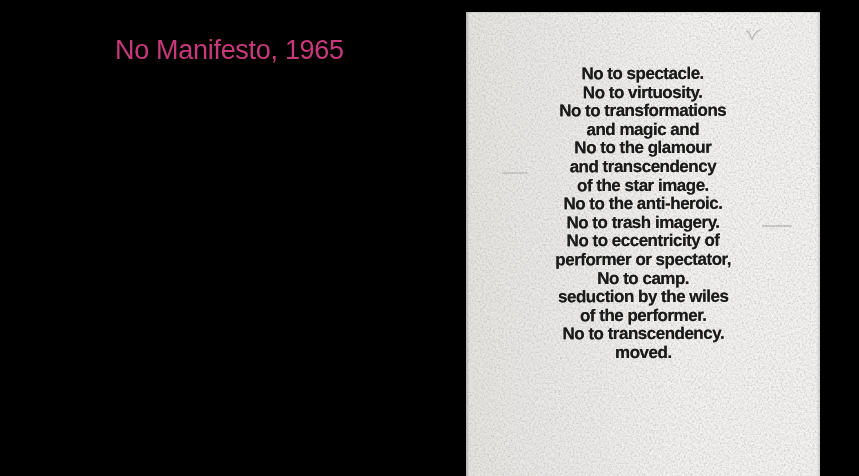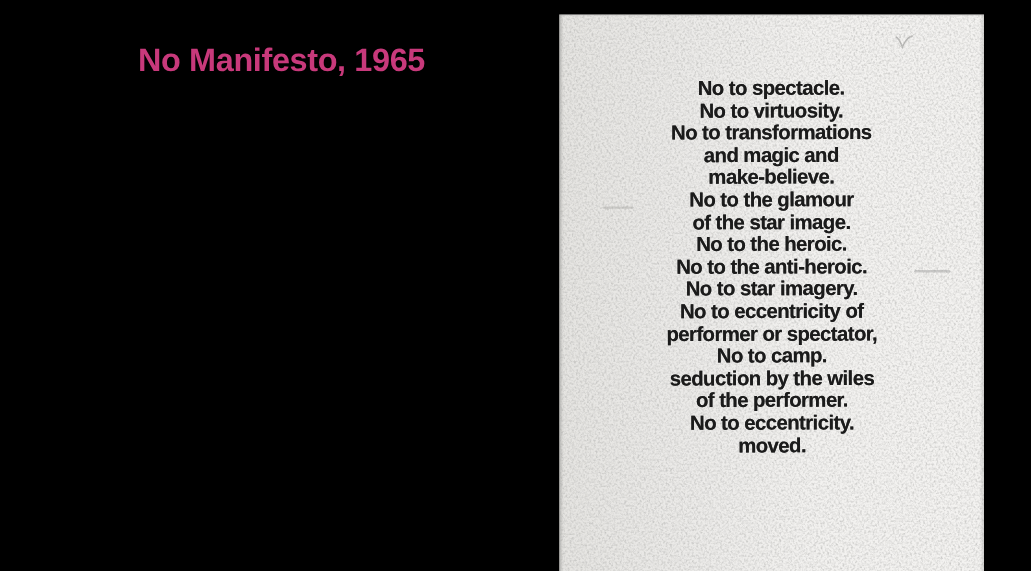--- a/index.html
+++ b/index.html
@@ -17,21 +17,21 @@
   .slide {
     position: relative;
     width: 859px; height: 476px;
     background: var(--background);
     overflow: hidden;
   }
   .slide-title {
     position: absolute;
     left: 115px; top: 37px;
     font-size: 27px;
-    font-weight: bold;
+    font-weight: normal;
     letter-spacing: -0.3px;
     line-height: 1;
     color: var(--title);
     white-space: nowrap;
   }
   .paper {
     position: absolute;
     left: 466px; top: 12px;
     width: 354px; height: 476px;
     background: linear-gradient(90deg, #e5e4e1 0%, #ebeae8 30%, #f2f1ef 60%, #f3f2f0 100%);
@@ -116,29 +116,28 @@
 
     <div class="smudge smudge-1"></div>
     <div class="smudge smudge-2"></div>
 
     <div class="manifesto">
 
     <div>No to spectacle.</div>
         <div>No to virtuosity.</div>
         <div>No to transformations</div>
         <div>and magic and</div>
-        <div>make-believe.</div>
         <div>No to the glamour</div>
+        <div>and transcendency</div>
         <div>of the star image.</div>
-        <div>No to the heroic.</div>
         <div>No to the anti-heroic.</div>
-        <div>No to star imagery.</div>
+        <div>No to trash imagery.</div>
         <div>No to eccentricity of</div>
         <div>performer or spectator,</div>
         <div>No to camp.</div>
         <div>seduction by the wiles</div>
         <div>of the performer.</div>
-        <div>No to eccentricity.</div>
+        <div>No to transcendency.</div>
         <div>moved.</div>
       </div>
 
   </div>
 </div>
 
 </body></html>

